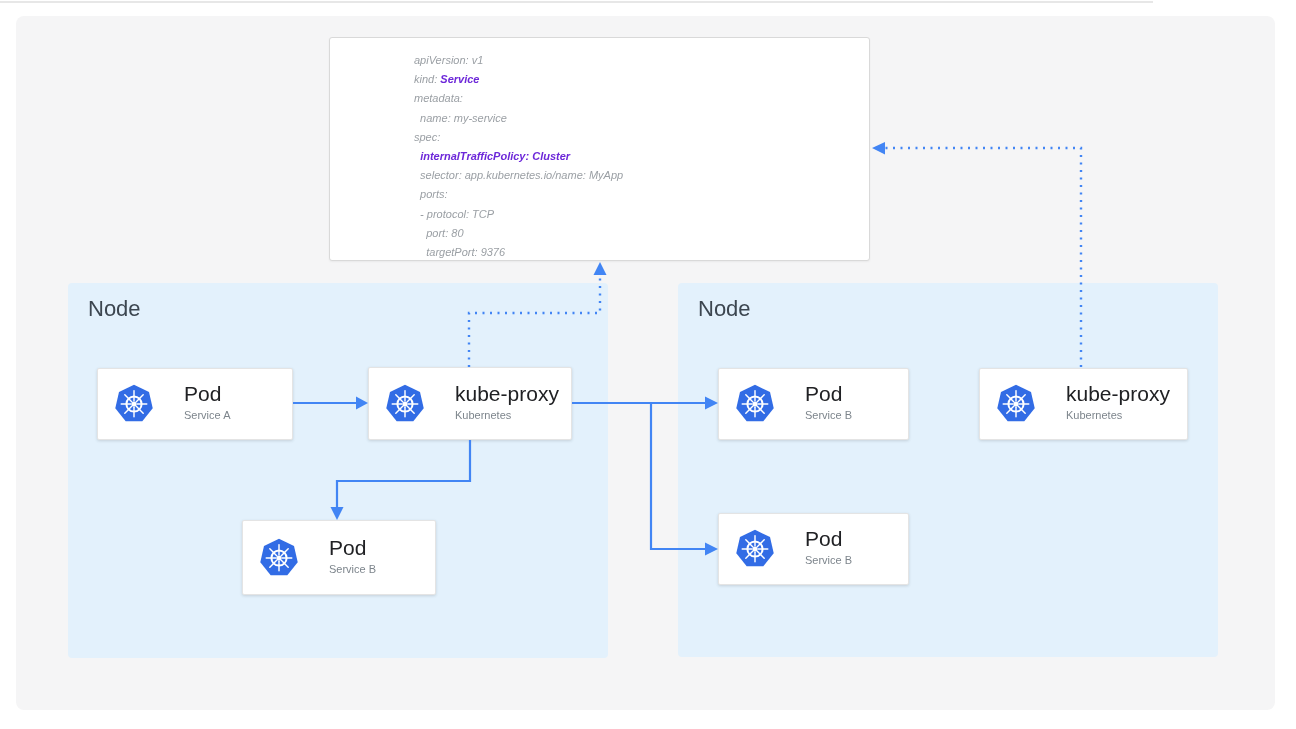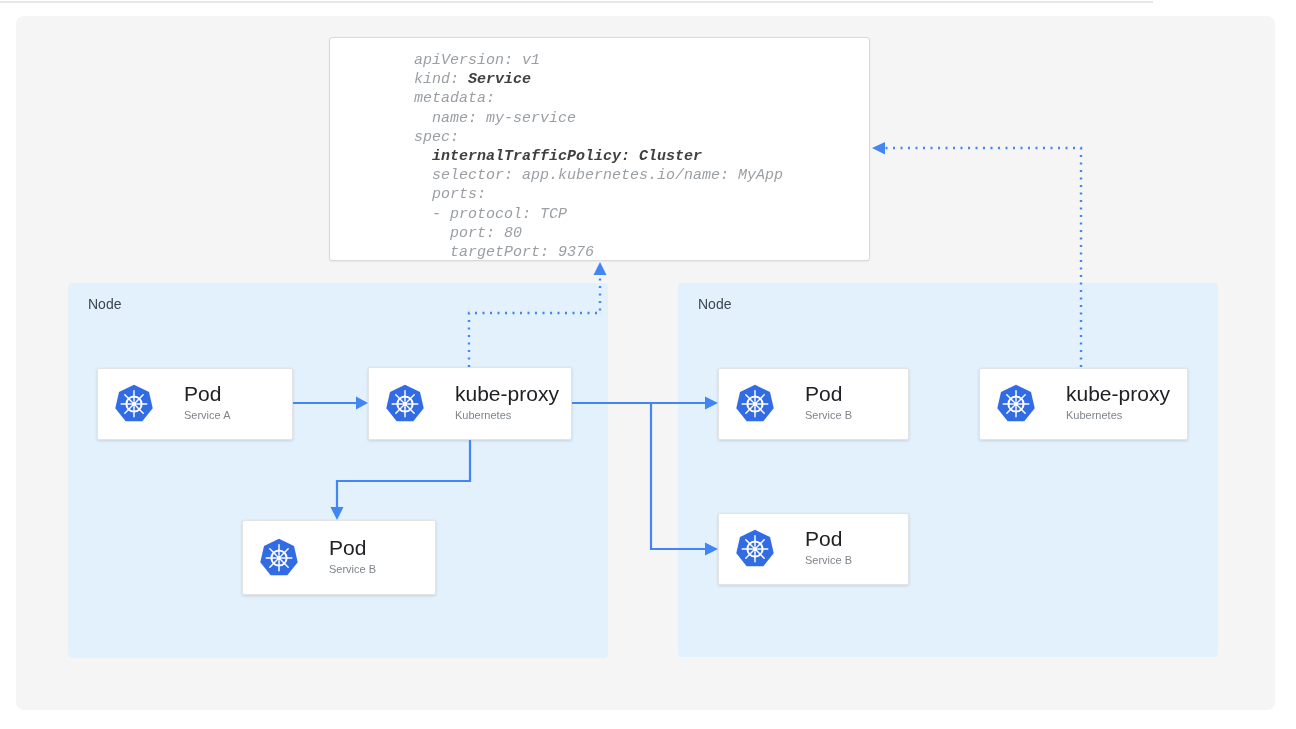--- a/index.html
+++ b/index.html
@@ -3,34 +3,34 @@
 <meta charset="utf-8">
 <style>
   html,body{margin:0;padding:0;background:#ffffff;width:1296px;height:729px;overflow:hidden;
     font-family:"Liberation Sans", sans-serif;}
   .stage{position:relative;width:1296px;height:729px;}
   .topline{position:absolute;left:0;top:1px;width:1153px;height:2px;background:#e7e7e7;}
   .panel{position:absolute;left:16px;top:16px;width:1259px;height:694px;background:#f5f5f6;border-radius:8px;}
   .node{position:absolute;background:#e3f1fc;border-radius:4px;}
   .node-left{left:68px;top:283px;width:540px;height:375px;}
   .node-right{left:678px;top:283px;width:540px;height:374px;}
-  .node-label{position:absolute;left:20px;top:13px;font-size:14px;color:#3c4650;}
+  .node-label{position:absolute;left:20px;top:13px;font-size:22px;color:#3c4650;}
   .card{position:absolute;background:#ffffff;border:1px solid #e4e4e4;border-radius:2px;
     box-shadow:0 1px 3px rgba(60,64,67,.18);display:flex;align-items:center;box-sizing:border-box;}
   .k8s-icon{position:absolute;left:15px;top:50%;transform:translateY(-50%);width:42px;height:40px;display:block;}
   .k8s-icon svg{display:block;width:42px;height:40px;}
   .card-text{position:absolute;left:86px;top:50%;transform:translateY(-50%);}
   .card-title{font-size:21px;color:#202124;line-height:23px;}
   .card-subtitle{font-size:11px;color:#7d858c;line-height:21px;}
   .yaml-box{position:absolute;left:329px;top:37px;width:541px;height:224px;background:#ffffff;
     border:1px solid #d9d9d9;border-radius:3px;box-shadow:0 1px 2px rgba(0,0,0,.05);box-sizing:border-box;}
-  .code{margin:0;padding:13px 0 0 84px;font-family:Liberation Mono, monospace;font-style:italic;
-    font-size:15px;line-height:19.2px;color:#9a9fa4;}
+  .code{margin:0;padding:13px 0 0 84px;font-family:Liberation Sans, sans-serif;font-style:italic;
+    font-size:11px;line-height:19.2px;color:#9a9fa4;}
   .code .ln{display:block;white-space:pre;}
-  .code b{color:#404040;font-weight:bold;}
+  .code b{color:#6d28d9;font-weight:bold;}
   svg.overlay{position:absolute;left:0;top:0;width:1296px;height:729px;pointer-events:none;}
 </style>
 </head>
 <body>
 
 <div class="stage">
 
   <div class="topline"></div>
   <div class="panel"></div>
 

